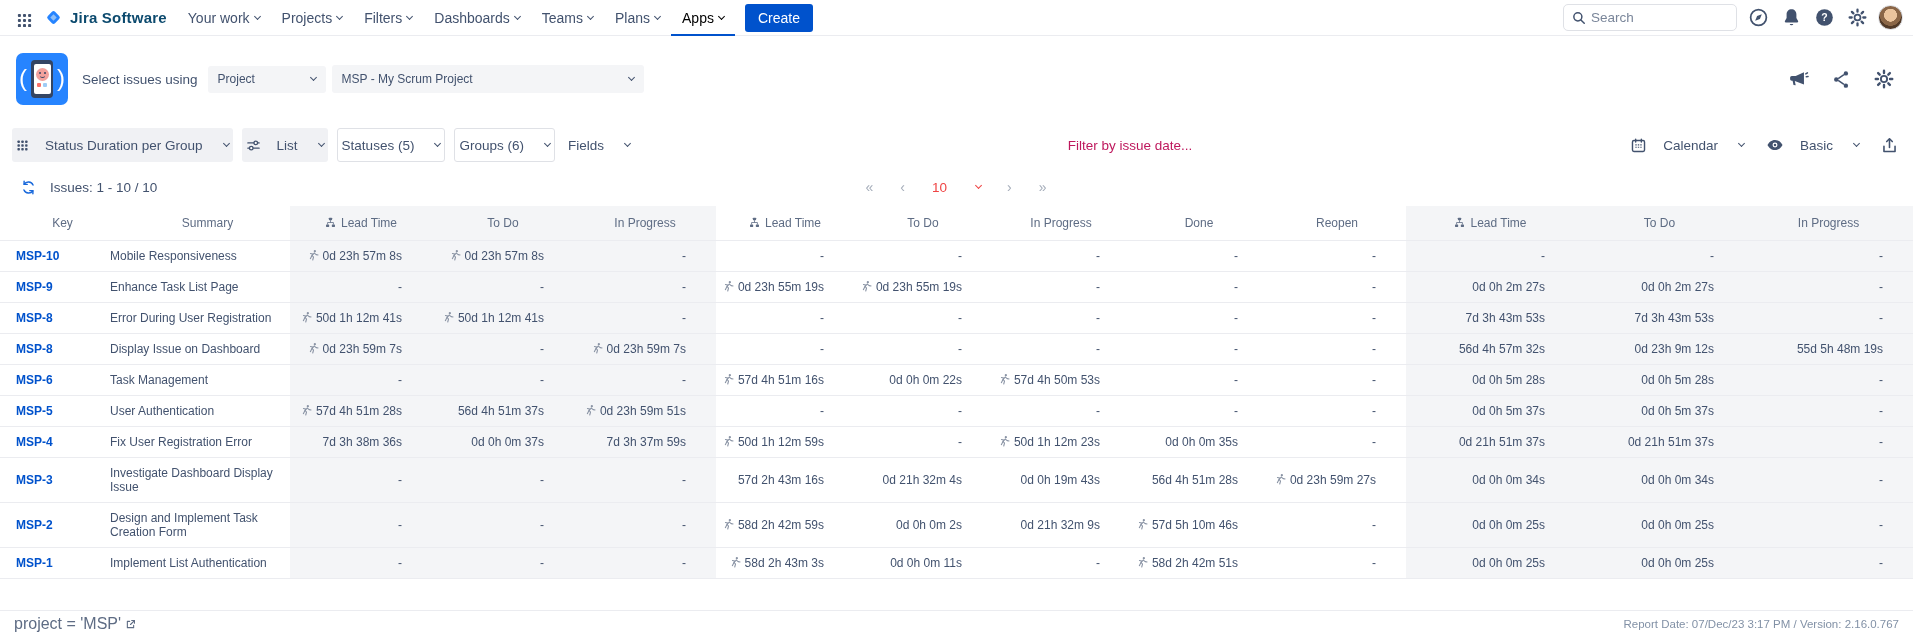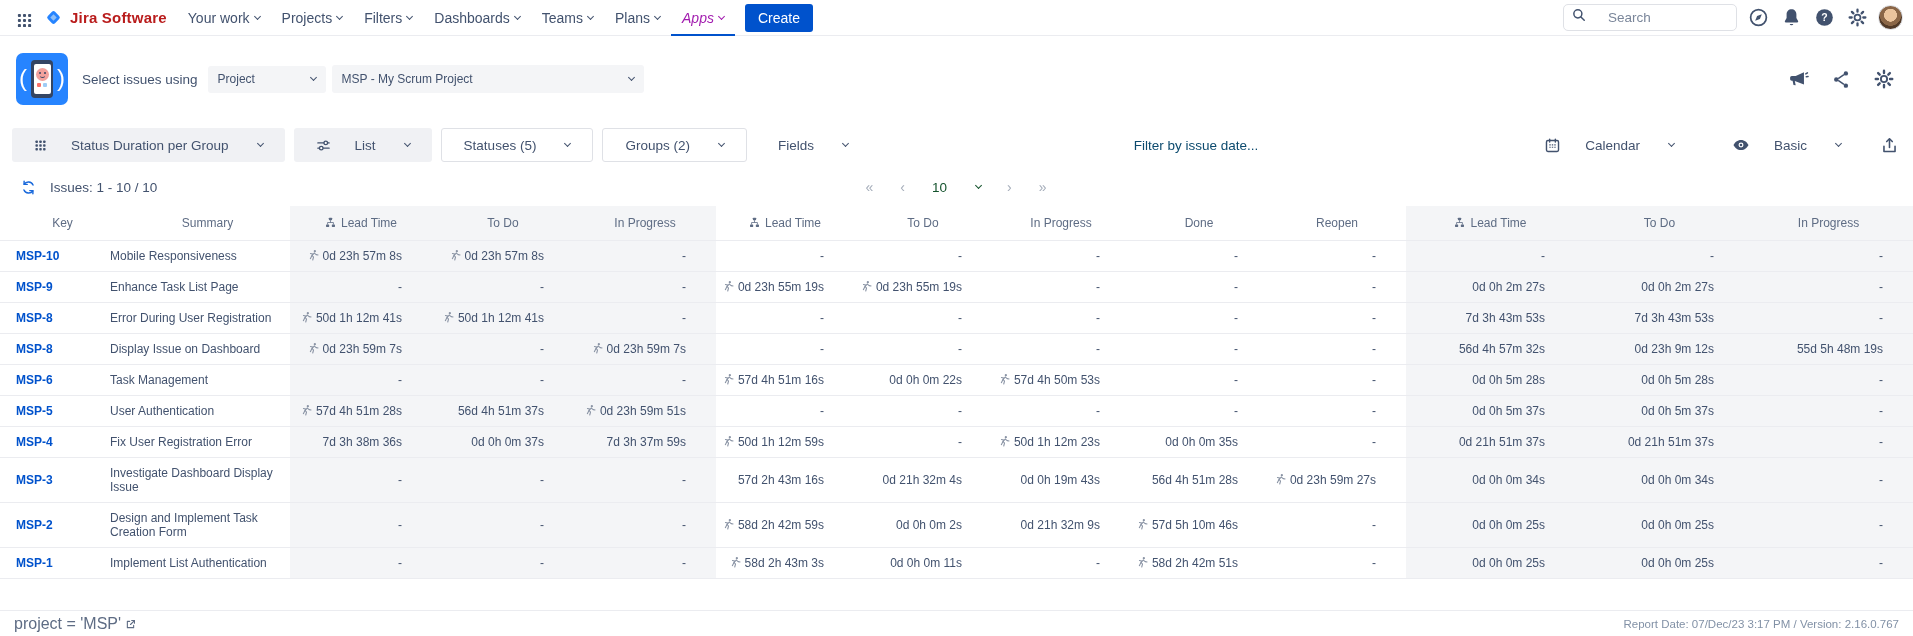--- a/index.html
+++ b/index.html
@@ -12,29 +12,29 @@
   svg { display:inline-block; vertical-align:middle; }
   .chev { display:inline-block; width:5px; height:5px;
     border-right:1.6px solid currentColor; border-bottom:1.6px solid currentColor;
     transform:rotate(45deg); margin:-3px 0 0 5px; }
 
   
   .topnav { height:36px; display:flex; align-items:center; padding:0 10px;
     border-bottom:1px solid #ebecf0; }
   .appswitch { padding:4px 6px 0 6px; cursor:pointer; }
   .logo { display:flex; align-items:center; gap:6px; padding:0 10px 0 4px; cursor:pointer; }
-  .logo-text { font-size:15px; font-weight:700; color:#b91c1c; letter-spacing:.2px; }
+  .logo-text { font-size:15px; font-weight:700; color:#0c4a6e; letter-spacing:.2px; }
   #nav-items { display:flex; align-items:center; }
   .nav-item { font-size:14px; color:#42526E; padding:0 11px; height:36px;
     display:flex; align-items:center; cursor:pointer; white-space:nowrap; }
-  .nav-item.active { color:#a21caf; box-shadow:inset 0 -2px 0 #0052CC;font-style:italic; }
+  .nav-item.active { color:#000000; box-shadow:inset 0 -2px 0 #0052CC; }
   .create-btn { background:#0052CC; color:#fff; font-family:inherit; font-size:14px; font-weight:500;
     border:none; border-radius:3px; padding:6px 13px; margin-left:10px; cursor:pointer;text-align:center; }
   .nav-right { margin-left:auto; display:flex; align-items:center; gap:9px; }
-  .search-box { display:flex; gap:20px; border:1.5px solid #dfe1e6;
+  .search-box { display:flex; align-items:center; gap:3px; border:1.5px solid #dfe1e6;
     border-radius:5px; height:27px; width:174px; padding:0 8px; background:#fff; }
   .search-box input { border:none; outline:none; width:130px; font-family:inherit;
     font-size:13.5px; color:#42526E; background:transparent; }
   .search-box input::placeholder { color:#7a869a; }
   .nav-ic { width:24px; height:24px; display:flex; align-items:center; justify-content:center; cursor:pointer; }
   .avatar { width:25px; height:25px; border-radius:50%; cursor:pointer;
     background:radial-gradient(circle at 50% 40%, #eac49d 0 35%, #8a6647 37% 58%, #523a28 60% 100%);
     border:1px solid #dfe1e6; }
 
   
@@ -56,36 +56,36 @@
   .af-row1 { display:flex; align-items:center; gap:10px; font-size:13.5px; color:#42526E; }
   .pill { background:#f4f5f7; border-radius:3px; display:flex; align-items:center;
     justify-content:space-between; font-size:12px; color:#42526E; padding:0 10px; cursor:pointer; }
   .pill-type { width:118px; height:27px; }
   .pill-project { width:312px; height:28px; }
   .appbar-right { margin-left:auto; display:flex; align-items:center; gap:17px; }
   .appbar-right .nav-ic { width:26px; height:26px; }
 
   
   .toolbar { height:46px; display:flex; align-items:center; padding:0 12px; gap:9px; }
-  .tb-btn { height:34px; border-radius:3px; display:flex; align-items:center; gap:24px;
-    font-family:inherit; font-size:13.5px; font-weight:500; color:#42526E; padding:0 22px;
+  .tb-btn { height:34px; border-radius:3px; display:flex; align-items:center; gap:16px;
+    font-family:inherit; font-size:13.5px; font-weight:500; color:#42526E; padding:0 4px;
     background:transparent; border:none; cursor:pointer; white-space:nowrap; }
   .tb-btn.gray { background:#f0f1f4; }
   .tb-btn.outline { border:1px solid #dfe1e6; background:#fff; }
   .filter-zone { flex:1; text-align:center; }
-  .filter-input { color:#0c4a6e; font-size:13.5px; cursor:text; }
+  .filter-input { color:#be185d; font-size:13.5px; cursor:text; }
   .toolbar-right { display:flex; align-items:center; gap:14px; }
 
   
   .metarow { height:38px; display:flex; align-items:center; padding:0 16px; position:relative; }
   .issues-count { display:flex; align-items:center; gap:10px; font-size:13.5px; color:#42526E; }
   .pagination { position:absolute; left:50%; transform:translateX(-50%);
     display:flex; align-items:center; gap:26px; color:#a5adba; font-size:14px; }
   .pg-arrow { cursor:pointer; letter-spacing:1px; }
-  .page-size { color:#14532d; display:flex; align-items:center; gap:24px; cursor:pointer; font-size:13.5px; }
+  .page-size { color:#ef4444; display:flex; align-items:center; gap:24px; cursor:pointer; font-size:13.5px; }
 
   
   table.issues { border-collapse:collapse; table-layout:fixed; width:1913px; }
   .issues th { font-weight:400; color:#5e6c84; font-size:12px; }
   .issues tr.group-row th { height:26px; text-align:center; }
   .issues tr.head-row th { height:34px; text-align:center;
     border-bottom:1px solid #ebecf0; }
   .issues th.th-left { text-align:left; padding-left:16px; }
   .issues td { font-size:12px; color:#42526E; border-bottom:1px solid #ebecf0;
     padding:8px 0; line-height:14px; vertical-align:middle; }
@@ -290,21 +290,21 @@
         </svg>
     </span>
     <span>List</span>
       <i class="chev"></i>
   </button>
   <button class="tb-btn outline">
     <span>Statuses (5)</span>
       <i class="chev"></i>
   </button>
   <button class="tb-btn outline">
-    <span>Groups (2)</span>
+    <span>Groups (6)</span>
       <i class="chev"></i>
   </button>
   <button class="tb-btn">
     <span>Fields</span>
       <i class="chev"></i>
   </button>
 
   <div class="filter-zone">
     <span class="filter-input">Filter by issue date...</span>
   </div>

